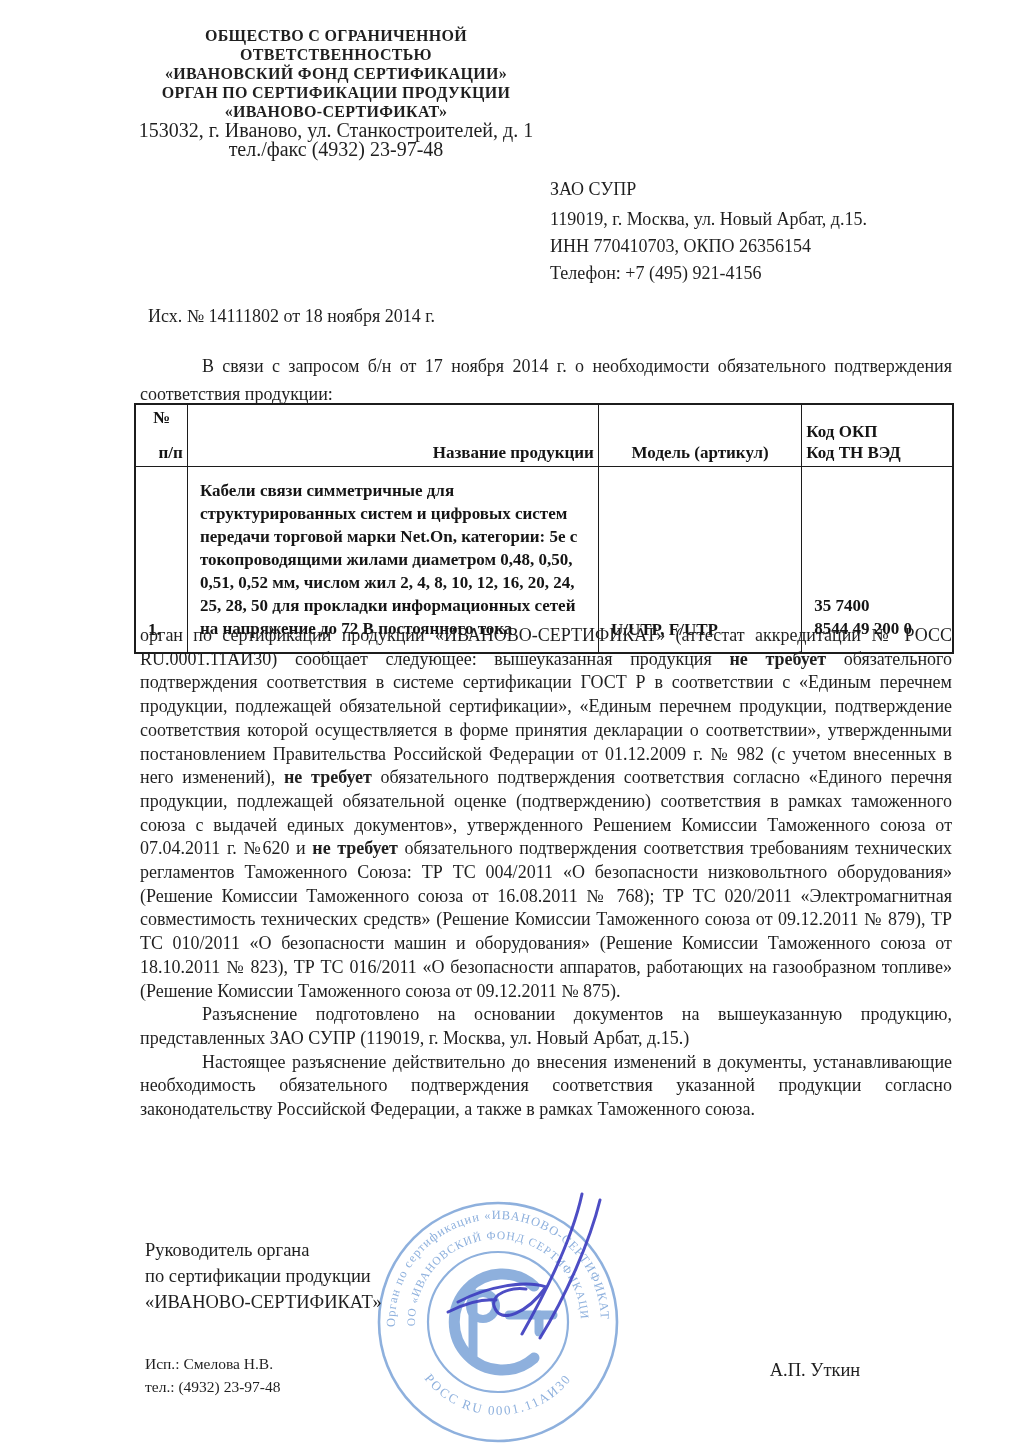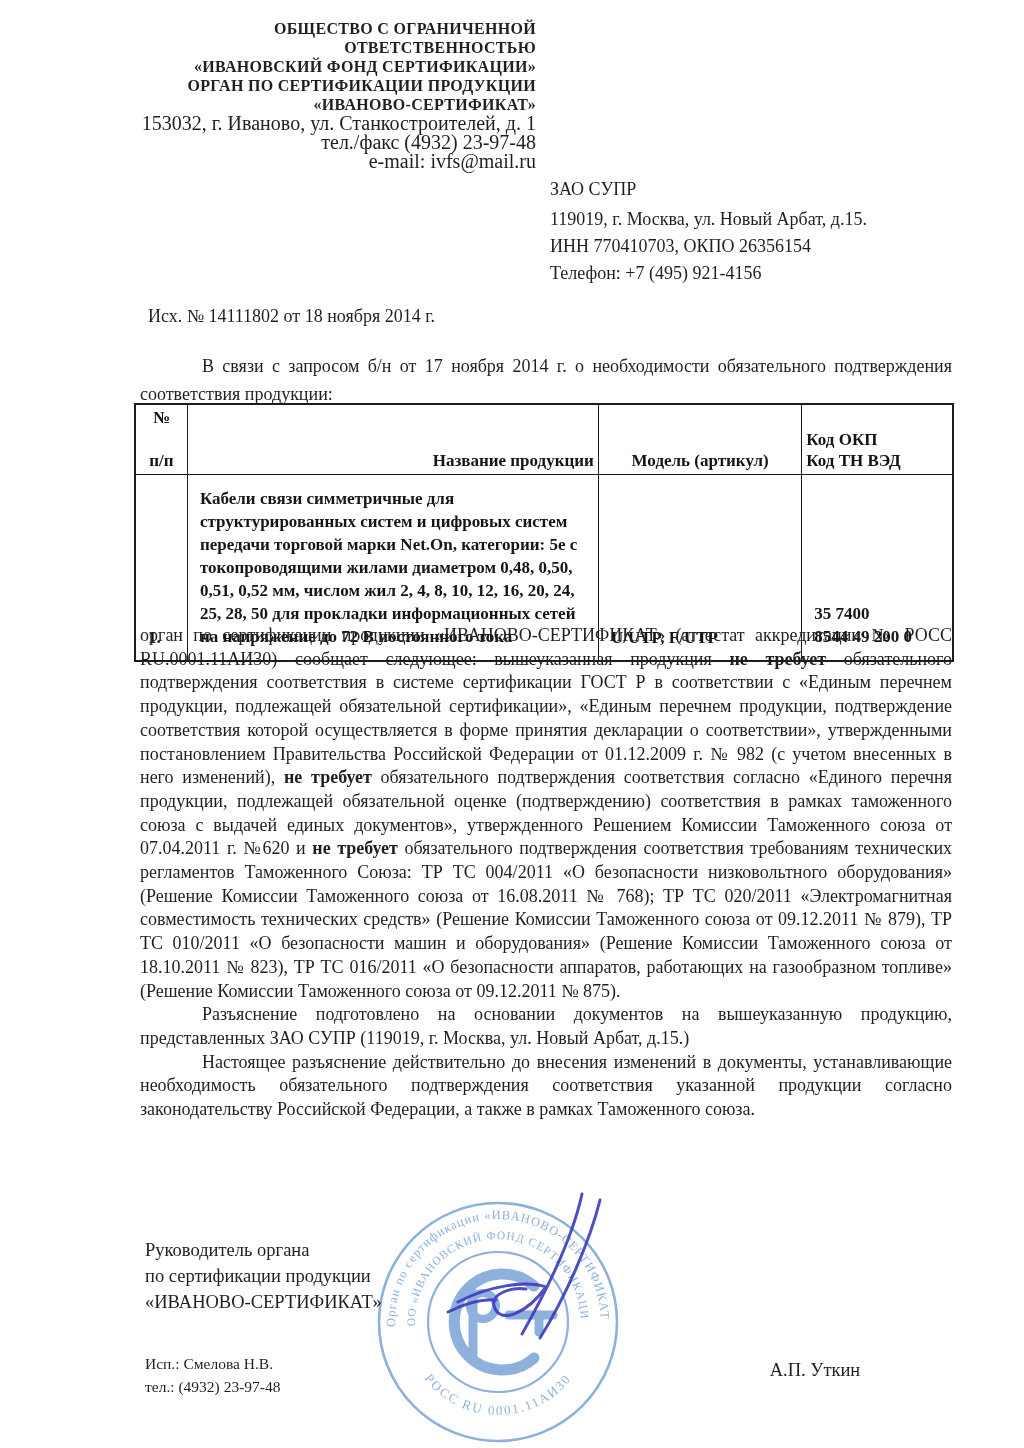--- a/index.html
+++ b/index.html
@@ -3,21 +3,21 @@
 <meta charset="utf-8">
 <style>
   html,body{margin:0;padding:0;background:#e8e8e8;}
   .page{
     position:relative;width:1024px;height:1448px;margin:0 auto;
     background:#ffffff;color:#1f1f1f;
     font-family:"Liberation Serif","DejaVu Serif",serif;
     overflow:hidden;
   }
   
-  .letterhead{position:absolute;left:136px;top:19px;width:400px;text-align:right;}
+  .letterhead{position:absolute;left:136px;top:26px;width:400px;text-align:center;}
   .letterhead .bold-line{font-weight:bold;font-size:16px;line-height:19px;letter-spacing:.3px;}
   .letterhead .plain-line{font-size:20px;line-height:19px;}
   
   .recipient{position:absolute;left:550px;top:176px;width:440px;font-size:18px;line-height:27px;}
   .recipient .name{margin-bottom:3px;}
   
   .reference{position:absolute;left:148px;top:306px;font-size:18px;}
   
   .intro{position:absolute;left:140px;top:352px;width:812px;font-size:18px;line-height:28px;
          text-align:justify;text-indent:62px;}
@@ -56,21 +56,20 @@
 <div class="page">
 
   <div class="letterhead">
     <div class="bold-line">ОБЩЕСТВО С ОГРАНИЧЕННОЙ</div>
     <div class="bold-line">ОТВЕТСТВЕННОСТЬЮ</div>
     <div class="bold-line">«ИВАНОВСКИЙ ФОНД СЕРТИФИКАЦИИ»</div>
     <div class="bold-line">ОРГАН ПО СЕРТИФИКАЦИИ ПРОДУКЦИИ</div>
     <div class="bold-line">«ИВАНОВО-СЕРТИФИКАТ»</div>
     <div class="plain-line">153032, г. Иваново, ул. Станкостроителей, д. 1</div>
     <div class="plain-line">тел./факс (4932) 23-97-48</div>
-    <div class="plain-line">e-mail: ivfs@mail.ru</div>
   </div>
 
   <div class="recipient">
     <div class="name">ЗАО СУПР</div>
     <div>119019, г. Москва, ул. Новый Арбат, д.15.</div>
     <div>ИНН 770410703, ОКПО 26356154</div>
     <div>Телефон: +7 (495) 921-4156</div>
   </div>
 
   <div class="reference">Исх. № 14111802  от 18 ноября 2014 г.</div>
@@ -81,21 +80,21 @@
     <colgroup>
       <col class="col-num">
         <col class="col-name">
         <col class="col-model">
         <col class="col-code">
     </colgroup>
     <tbody>
         <tr>
       <th class="th-num">
         <div>№</div>
-        <div style="margin-top:22px;">п/п</div>
+        <div style="margin-top:14px;text-align:right;">п/п</div>
       </th>
       <th style="text-align:right;">Название продукции</th>
       <th style="text-align:center;">Модель (артикул)</th>
       <th style="text-align:left;">
         <div>Код ОКП</div>
         <div>Код ТН ВЭД</div>
       </th>
     </tr>
     <tr style="height:167px;">
       <td class="td-num">1.</td>

